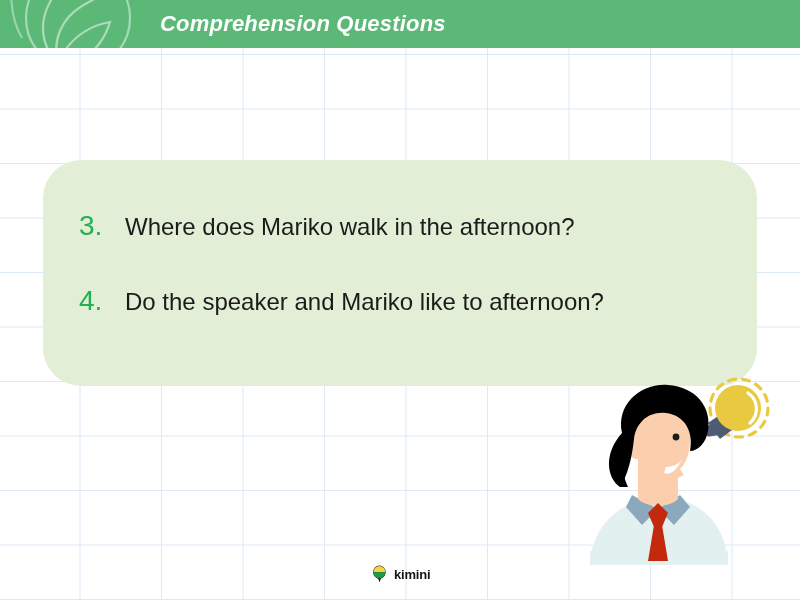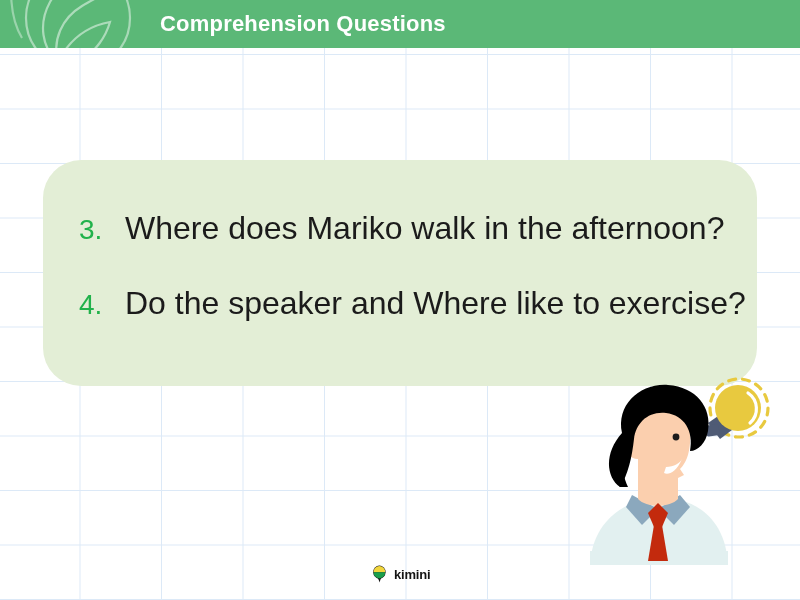--- a/index.html
+++ b/index.html
@@ -59,20 +59,21 @@
     position: absolute;
     left: 160px;
     top: 0;
     height: 48px;
     line-height: 48px;
     color: #ffffff;
     font-size: 22px;
     font-weight: bold;
     letter-spacing: 0.2px;
     white-space: nowrap;
+    font-style: italic;
   }
 
   
   #question-card {
     position: absolute;
     left: 43px;
     top: 160px;
     width: 714px;
     height: 226px;
     background: #e3eed6;
@@ -89,21 +90,21 @@
   #question-row-1 { top: 125px; }
 
   .question-number {
     color: #21b24b;
     font-size: 28px;
     width: 46px;
     flex: 0 0 46px;
   }
   .question-text {
     color: #1b1b1b;
-    font-size: 32px;
+    font-size: 24px;
   }
 
   
   #illustration {
     position: absolute;
     left: 580px;
     top: 375px;
     width: 220px;
     height: 200px;
   }
@@ -144,21 +145,21 @@
 
   <div id="question-card">
 
     <div class="question-row" id="question-row-0">
       <span class="question-number">3.</span>
       <span class="question-text">Where does Mariko walk in the afternoon?</span>
     </div>
 
     <div class="question-row" id="question-row-1">
       <span class="question-number">4.</span>
-      <span class="question-text">Do the speaker and Where like to exercise?</span>
+      <span class="question-text">Do the speaker and Mariko like to afternoon?</span>
     </div>
 
   </div>
 
   <svg id="illustration" viewBox="0 0 220 200" fill="none">
 
     <g>
       <circle cx="159" cy="33" r="29" stroke="#e8c93f" stroke-width="3.2" fill="none" stroke-dasharray="7 7" stroke-linecap="round"></circle>
 
       <path d="M128 48 l16 -11 l12 15 l-16 12 z" fill="#4f5b75"></path>

